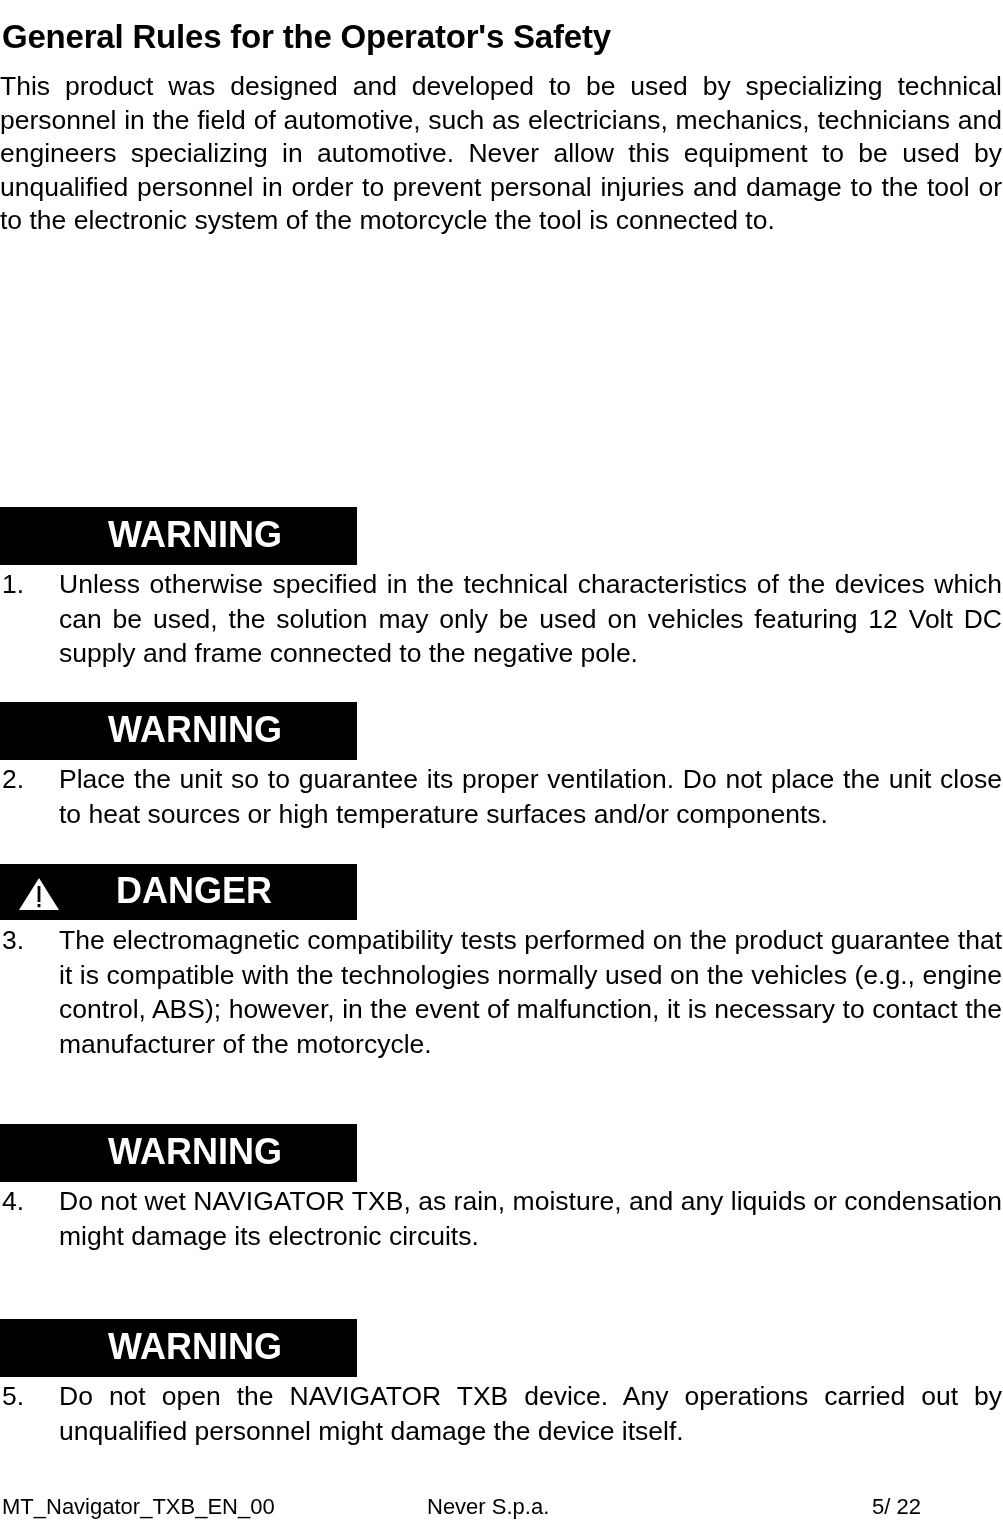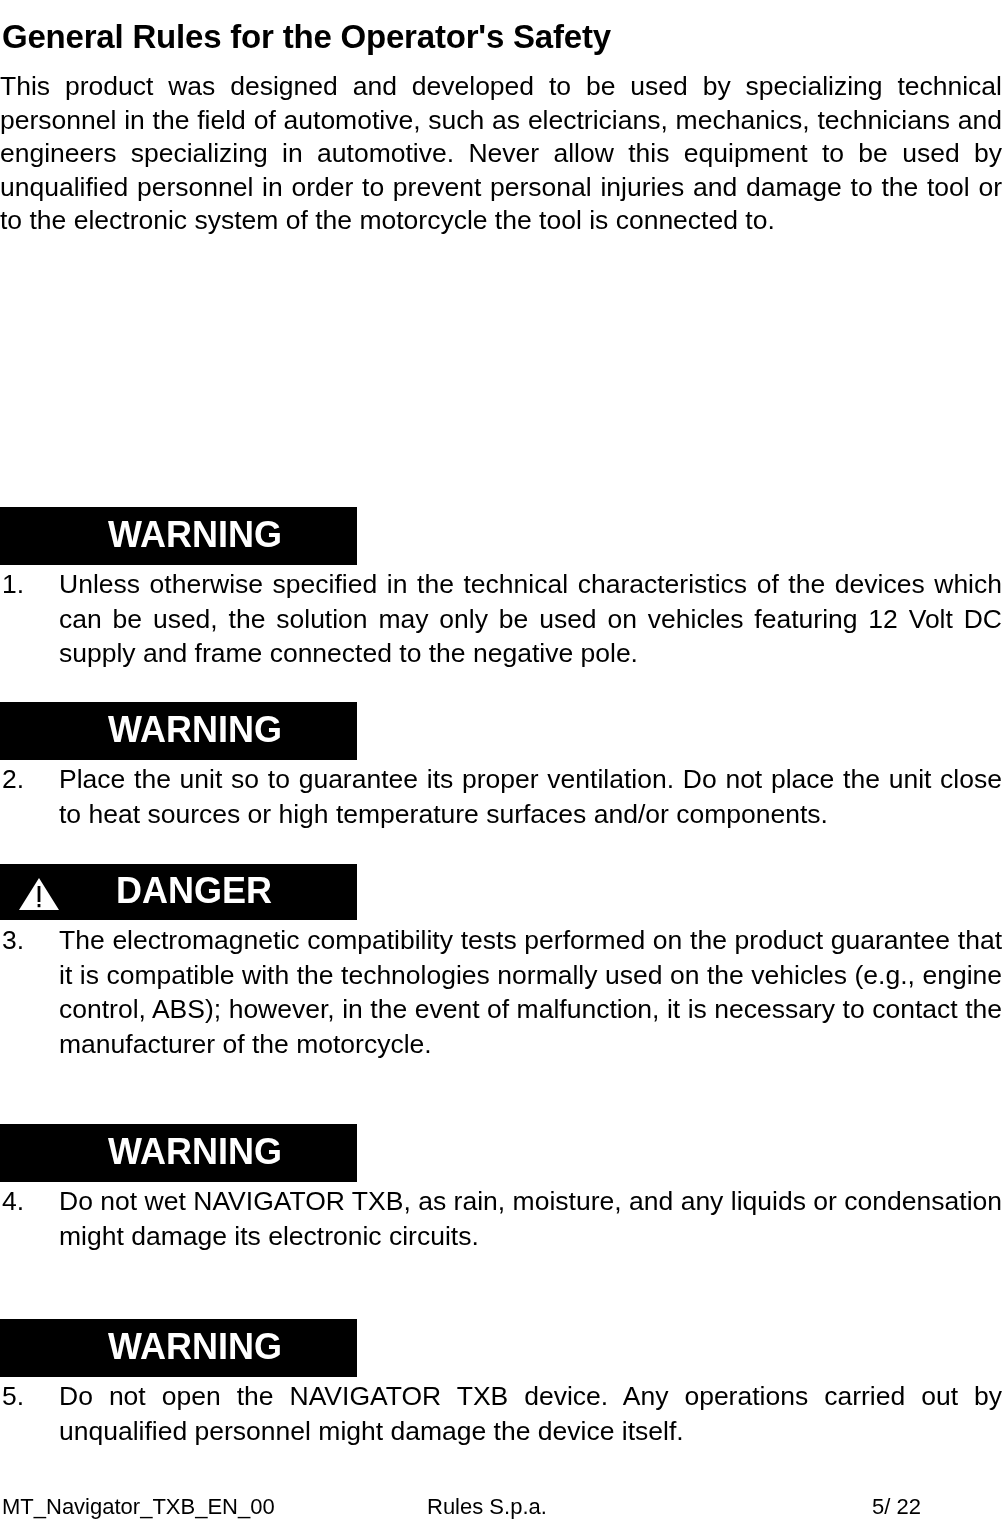--- a/index.html
+++ b/index.html
@@ -89,15 +89,15 @@
 <div class="badge" style="top:1319px;">
   <span class="lbl">WARNING</span>
 </div>
 <div class="item" style="top:1379px;">
   <span class="num">5.</span>
   <div class="txt">Do not open the NAVIGATOR TXB device. Any operations carried out by unqualified personnel might damage the device itself.</div>
 </div>
 
 <div class="footer">
   <span style="left:2px;">MT_Navigator_TXB_EN_00</span>
-  <span style="left:427px;">Rules S.p.a.</span>
+  <span style="left:427px;">Never S.p.a.</span>
   <span style="right:2px;">5/ 22</span>
 </div>
 
 </body></html>

